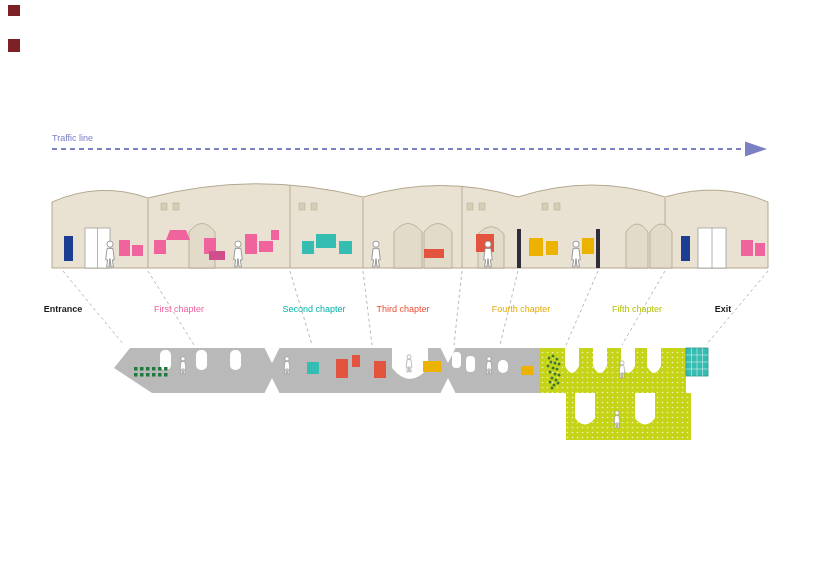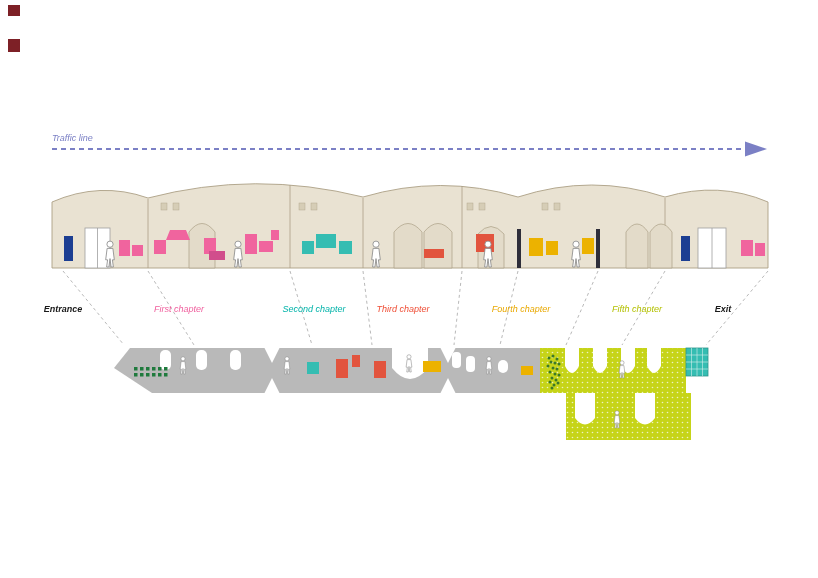--- a/index.html
+++ b/index.html
@@ -1,16 +1,16 @@
 <!DOCTYPE html>
 <html><head>
 <meta charset="utf-8">
 <style>
   html,body{margin:0;padding:0;background:#ffffff;}
-  .canvas{position:relative;width:798px;height:578px;background:#ffffff;overflow:hidden;font-style:italic;}
+  .canvas{position:relative;width:798px;height:578px;background:#ffffff;overflow:hidden;}
   svg{display:block;}
   text{font-family:"Liberation Sans", sans-serif;}
   .section-label{font-size:9px;}
   .endpoint-label{font-size:9px;font-weight:700;fill:#1a1a1a;}
   .traffic-label{font-size:9px;}
 </style>
 </head>
 <body>
 
 <div class="canvas">

